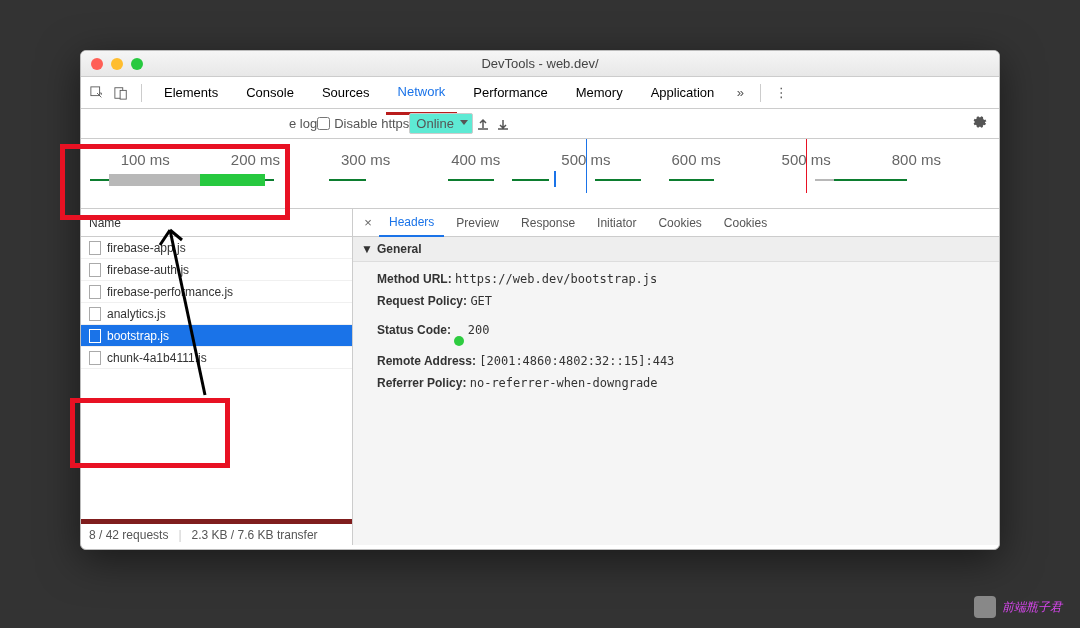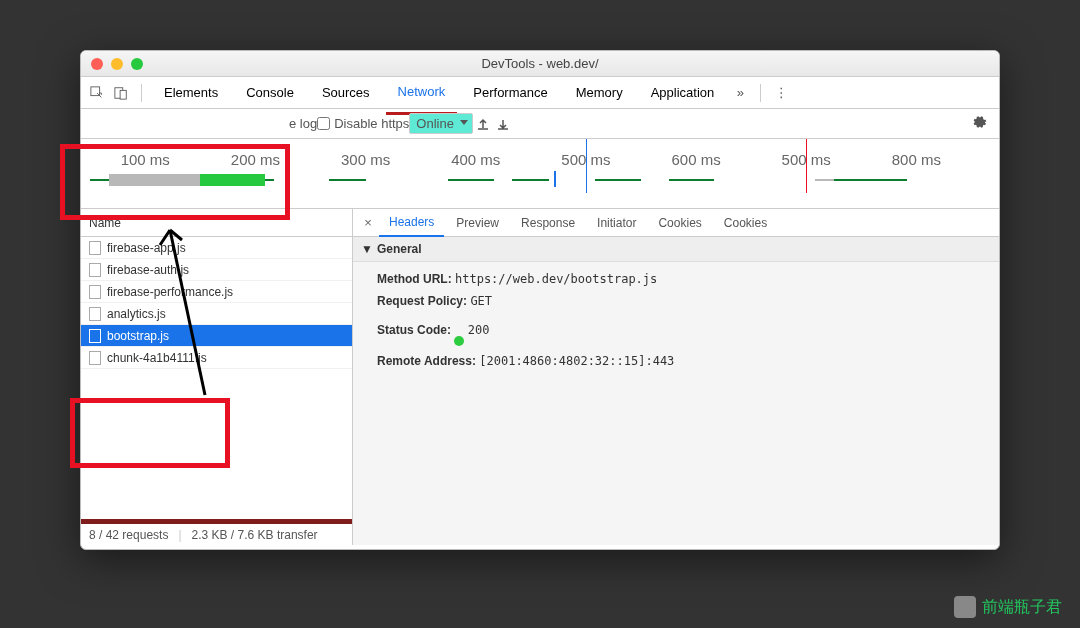--- a/index.html
+++ b/index.html
@@ -42,21 +42,21 @@
 .detail-tabs .dtab.active { color: #1a73e8; border-bottom: 2px solid #1a73e8; }
 .close-x { width: 18px; cursor: pointer; color: #666; text-align: center; }
 .detail-body { padding: 6px 10px; font-size: 12px; background: #f5f5f5; flex: 1; }
 .section-head { font-weight: bold; color: #333; padding: 4px 0; display: flex; align-items: center; gap: 4px; background: #eee; margin: -6px -10px 6px; padding: 5px 8px; border-bottom: 1px solid #ddd; }
 .kv { padding: 4px 0 4px 14px; }
 .kv b { color: #333; }
 .kv span { color: #333; font-family: Menlo, monospace; margin-top: 20px; }
 .status-dot { display:inline-block; width:10px; height:10px; background:#2ecc40; border-radius:50%; vertical-align: middle; }
 .annot { position: absolute; border: 5px solid #e81123; pointer-events: none; }
 .arrow { position: absolute; pointer-events: none; }
-.watermark { position: absolute; right: 18px; bottom: 10px; color: #22c55e; font-size: 16px; display: flex; align-items: center; gap: 6px; }
+.watermark { position: absolute; right: 18px; bottom: 10px; color: #d946ef; font-size: 12px; display: flex; align-items: center; gap: 6px; font-style: italic; }
 .wechat { width: 22px; height: 22px; border-radius: 4px; background: #888; display: inline-block; }
 .gear { display:inline-block; }
 .gear svg { width:16px; height:16px; }
 </style>
 </head>
 <body>
 
 <div class="window">
   <div class="titlebar">
     <div class="traffic">
@@ -191,20 +191,21 @@
       </div>
       <div class="detail-body">
         <div class="section-head">
             <span>▼</span>
             <span>General</span>
           </div>
         <div class="kv"><b>Method URL:</b> <span>https://web.dev/bootstrap.js</span></div>
         <div class="kv"><b>Request Policy:</b> <span>GET</span></div>
         <div class="kv"><b>Status Code:</b> <span class="status-dot"></span> <span>200</span></div>
         <div class="kv"><b>Remote Address:</b> <span>[2001:4860:4802:32::15]:443</span></div>
+        <div class="kv"><b>Referrer Policy:</b> <span>no-referrer-when-downgrade</span></div>
       </div>
     </div>
   </div>
 </div>
 
 <div class="annot" style="left:60px; top:144px; width:230px; height:76px"></div>
 <div class="annot" style="left:70px; top:398px; width:160px; height:70px"></div>
 <svg class="arrow" style="left:150px; top:220px; width:80px; height:180px">
     <path d="M55 175 L20 10" stroke="#000" stroke-width="3" fill="none"></path>
     <path d="M20 10 L10 25 M20 10 L32 20" stroke="#000" stroke-width="3" fill="none"></path>

